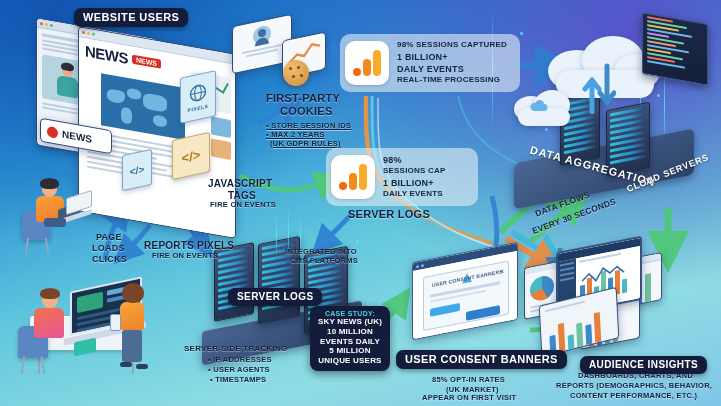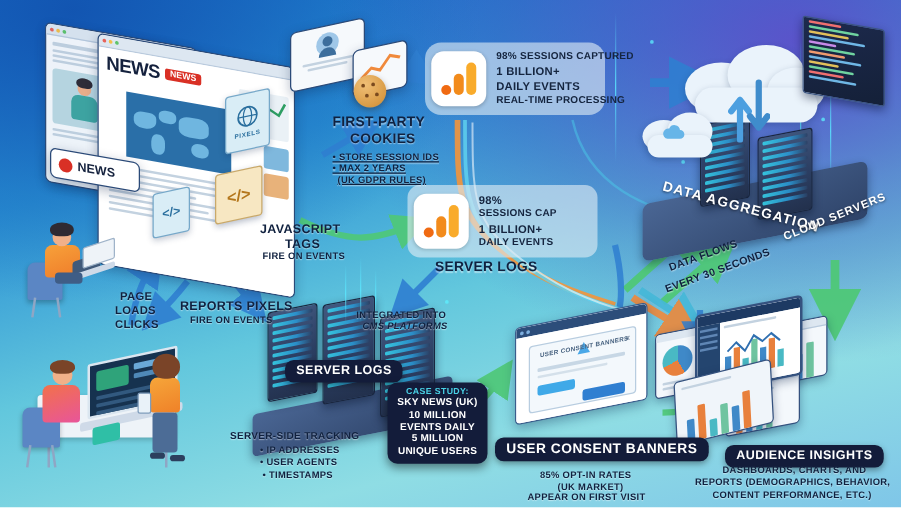--- a/index.html
+++ b/index.html
@@ -622,21 +622,21 @@
         <div class="tri" style="left:38px;top:4px;"></div>
         <div style="position:absolute;right:4px;top:5px;font-size:7px;color:#7a8ea3;font-weight:bold;">×</div>
         <div style="position:absolute;left:6px;top:18px;width:70px;height:3px;background:#c7d7e5;border-radius:1px;"></div>
         <div style="position:absolute;left:6px;top:24px;width:56px;height:2px;background:#d4e0ea;border-radius:1px;"></div>
         <div class="btn-sm" style="left:6px;top:32px;width:30px;height:8px;background:#3fa9e8;"></div>
         <div class="btn-sm" style="left:42px;top:42px;width:34px;height:9px;background:#2f7fd1;"></div>
       </div>
     </div>
   </div>
 
-  <div class="statcard" style="left:340px;top:34px;width:144px;height:58px;border-radius:13px;">
+  <div class="statcard" style="left:340px;top:34px;width:180px;height:58px;">
     <div class="ga-tile">
       <span class="ga-bar ga-b1"></span>
         <span class="ga-bar ga-b2"></span>
         <span class="ga-bar ga-b3"></span>
     </div>
     <div class="statlines">
       <div>98% SESSIONS CAPTURED</div>
       <div class="big">1 BILLION+</div>
       <div class="big">DAILY EVENTS</div>
       <div>REAL-TIME PROCESSING</div>
@@ -660,20 +660,21 @@
 
   <div class="casebox" style="left:310px;top:306px;width:80px;">
     <div class="case-title">CASE STUDY:</div>
     <div class="case-line">SKY NEWS (UK)</div>
     <div class="case-line">10 MILLION</div>
     <div class="case-line">EVENTS DAILY</div>
     <div class="case-line">5 MILLION</div>
     <div class="case-line">UNIQUE USERS</div>
   </div>
 
+  <div class="chip" style="left:74px;top:8px;font-size:11px;">WEBSITE USERS</div>
   <div class="chip" style="left:396px;top:350px;font-size:11px;">USER CONSENT BANNERS</div>
   <div class="chip" style="left:580px;top:356px;font-size:10px;">AUDIENCE INSIGHTS</div>
 
   <div class="darktext" style="left:266px;top:92px;font-size:11px;">FIRST-PARTY</div>
   <div class="darktext" style="left:280px;top:105px;font-size:11px;">COOKIES</div>
   <div class="darktext l" style="left:266px;top:122px;font-size:7.5px;">• STORE SESSION IDS</div>
   <div class="darktext l" style="left:266px;top:131px;font-size:7.5px;">• MAX 2 YEARS</div>
   <div class="darktext l" style="left:270px;top:140px;font-size:7.5px;">(UK GDPR RULES)</div>
 
   <div class="darktext" style="left:208px;top:178px;font-size:10px;">JAVASCRIPT</div>
@@ -681,21 +682,21 @@
   <div class="darktext" style="left:210px;top:201px;font-size:7.5px;">FIRE ON EVENTS</div>
 
   <div class="darktext" style="left:144px;top:240px;font-size:10px;">REPORTS PIXELS</div>
   <div class="darktext" style="left:152px;top:252px;font-size:7.5px;">FIRE ON EVENTS</div>
 
   <div class="darktext" style="left:96px;top:232px;font-size:9px;">PAGE</div>
   <div class="darktext" style="left:92px;top:243px;font-size:9px;">LOADS</div>
   <div class="darktext" style="left:92px;top:254px;font-size:9px;">CLICKS</div>
 
   <div class="darktext" style="left:285px;top:248px;font-size:7.5px;">INTEGRATED INTO</div>
-  <div class="darktext" style="left:290px;top:257px;font-size:7.5px;font-style:italic;">CMS PLATFORMS</div>
+  <div class="darktext" style="left:290px;top:257px;font-size:7.5px;">CMS PLATFORMS</div>
 
   <div class="darktext" style="left:184px;top:344px;font-size:8px;">SERVER-SIDE TRACKING</div>
   <div class="darktext" style="left:208px;top:356px;font-size:7.5px;">• IP ADDRESSES</div>
   <div class="darktext" style="left:208px;top:366px;font-size:7.5px;">• USER AGENTS</div>
   <div class="darktext" style="left:210px;top:376px;font-size:7.5px;">• TIMESTAMPS</div>
 
   <div class="darktext" style="left:422px;top:366px;font-size:7.5px;margin-top:28px;">APPEAR ON FIRST VISIT</div>
   <div class="darktext" style="left:432px;top:376px;font-size:7.5px;text-align:right;">85% OPT-IN RATES</div>
   <div class="darktext" style="left:446px;top:386px;font-size:7.5px;">(UK MARKET)</div>
 

